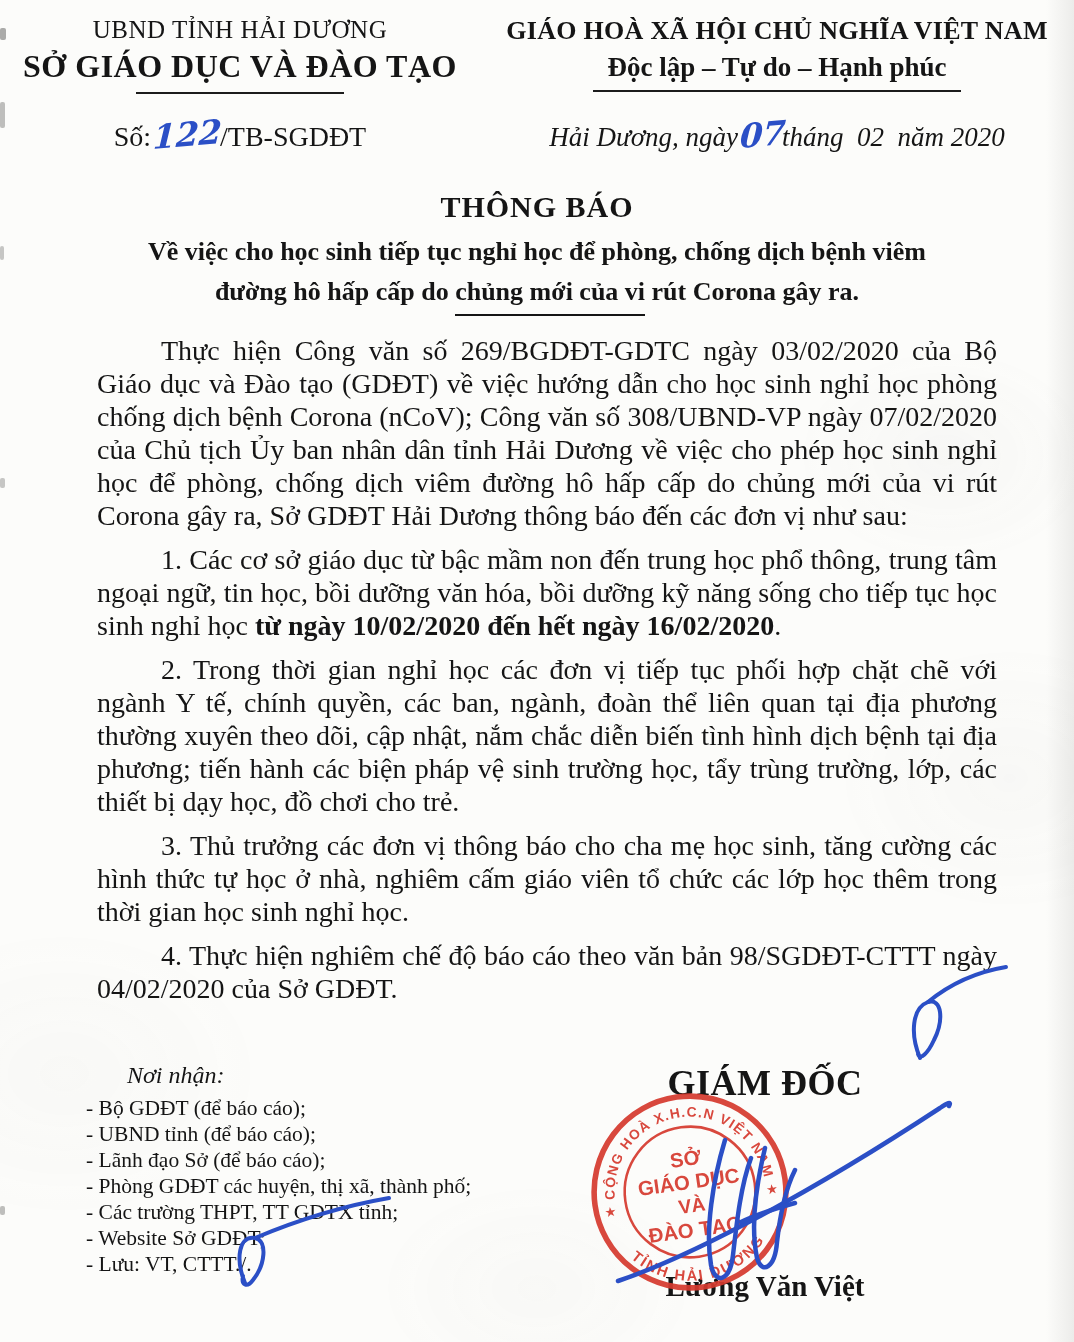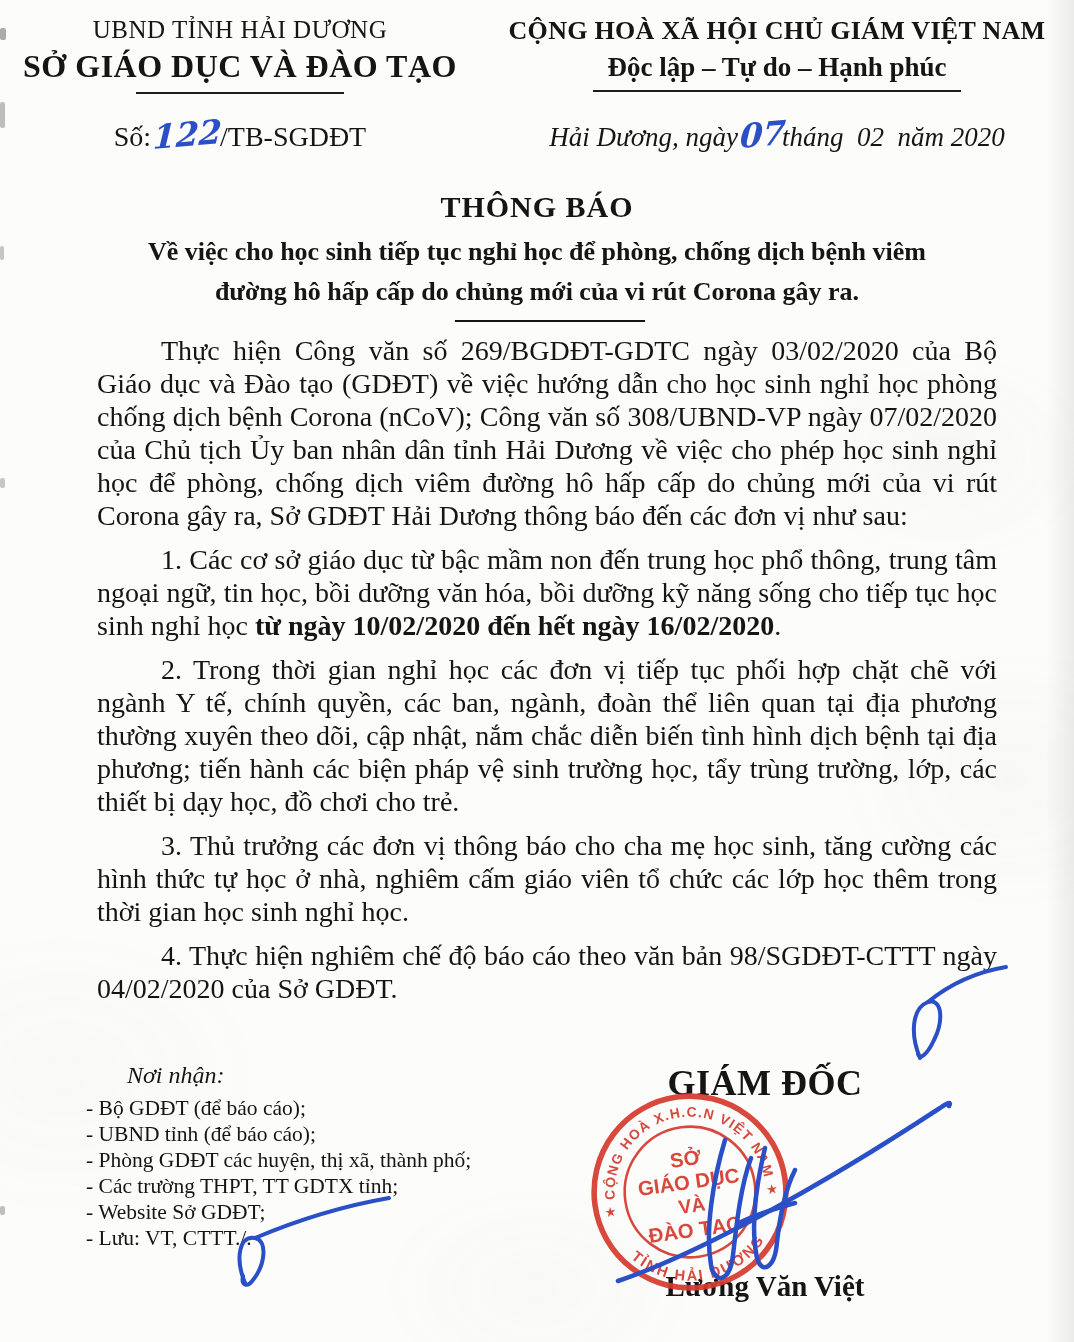--- a/index.html
+++ b/index.html
@@ -26,21 +26,21 @@
     display:inline-block;color:#2b4fc6;font-style:italic;font-weight:600;
     font-family:"DejaVu Serif",serif;font-size:33px;line-height:1;
     transform:rotate(-5deg) skewX(-8deg);
   }
   .hand-num{margin:0 -2px 0 2px;}
   .hand-day{margin:0 -4px 0 2px;}
   
   .titleblock{position:absolute;top:190px;left:0;width:100%;text-align:center;}
   .doc-heading{font-size:30px;font-weight:bold;letter-spacing:1px;}
   .subtitle{font-size:26px;font-weight:bold;line-height:40px;margin-top:8px;}
-  .u{border-bottom:2.5px solid #151515;padding-bottom:14px;margin-top:23px;}
+  .u{border-bottom:2.5px solid #151515;padding-bottom:8px;margin-top:23px;}
   
   .bodytext{
     position:absolute;top:334px;left:86px;width:900px;
     font-size:28px;line-height:33px;text-align:justify;margin-left:11px;
   }
   .bodytext p{margin:0 0 11px 0;text-indent:64px;}
   
   .recipients{position:absolute;left:86px;top:1062px;width:470px;}
   .recip-head{font-size:24px;font-weight:normal;font-style:italic;margin-bottom:6px;margin-left:41px;}
   .recip-line{font-size:21.5px;line-height:26px;}
@@ -79,21 +79,21 @@
   <div class="speck" style="left:0;top:1206px;width:5px;height:9px;opacity:.35"></div>
 
   <div class="header">
     <div class="hcol left">
       <div class="org1">UBND TỈNH HẢI DƯƠNG</div>
       <div class="org2">SỞ GIÁO DỤC VÀ ĐÀO TẠO</div>
       <div class="rule rule-left"></div>
       <div class="docnum"><span>Số:</span><span class="hand hand-num">122</span><span>/TB-SGDĐT</span></div>
     </div>
     <div class="hcol right">
-      <div class="nat1">CỘNG HOÀ XÃ HỘI CHỦ GIÁM VIỆT NAM</div>
+      <div class="nat1">GIÁO HOÀ XÃ HỘI CHỦ NGHĨA VIỆT NAM</div>
       <div class="nat2">Độc lập – Tự do – Hạnh phúc</div>
       <div class="rule rule-right"></div>
       <div class="dateline"><span>Hải Dương, ngày</span><span class="hand hand-day">07</span><span>tháng  02  năm 2020</span></div>
     </div>
   </div>
 
   <div class="titleblock">
     <div class="doc-heading">THÔNG BÁO</div>
     <div class="subtitle">
       <div>Về việc cho học sinh tiếp tục nghỉ học để phòng, chống dịch bệnh viêm</div>
@@ -106,20 +106,21 @@
     <p><span>1. Các cơ sở giáo dục từ bậc mầm non đến trung học phổ thông, trung tâm ngoại ngữ, tin học, bồi dưỡng văn hóa, bồi dưỡng kỹ năng sống cho tiếp tục học sinh nghỉ học </span><b>từ ngày 10/02/2020 đến hết ngày 16/02/2020</b><span>.</span></p>
     <p>2. Trong thời gian nghỉ học các đơn vị tiếp tục phối hợp chặt chẽ với ngành Y tế, chính quyền, các ban, ngành, đoàn thể liên quan tại địa phương thường xuyên theo dõi, cập nhật, nắm chắc diễn biến tình hình dịch bệnh tại địa phương; tiến hành các biện pháp vệ sinh trường học, tẩy trùng trường, lớp, các thiết bị dạy học, đồ chơi cho trẻ.</p>
     <p>3. Thủ trưởng các đơn vị thông báo cho cha mẹ học sinh, tăng cường các hình thức tự học ở nhà, nghiêm cấm giáo viên tổ chức các lớp học thêm trong thời gian học sinh nghỉ học.</p>
     <p>4. Thực hiện nghiêm chế độ báo cáo theo văn bản 98/SGDĐT-CTTT ngày 04/02/2020 của Sở GDĐT.</p>
   </div>
 
   <div class="recipients">
     <div class="recip-head">Nơi nhận:</div>
     <div class="recip-line">- Bộ GDĐT (để báo cáo);</div>
     <div class="recip-line">- UBND tỉnh (để báo cáo);</div>
+    <div class="recip-line">- Lãnh đạo Sở (để báo cáo);</div>
     <div class="recip-line">- Phòng GDĐT các huyện, thị xã, thành phố;</div>
     <div class="recip-line">- Các trường THPT, TT GDTX tỉnh;</div>
     <div class="recip-line">- Website Sở GDĐT;</div>
     <div class="recip-line">-  Lưu: VT, CTTT./.</div>
   </div>
 
   <div class="sign-title">GIÁM ĐỐC</div>
   <div class="sign-name">Lương Văn Việt</div>
 
   <svg class="stamp-svg" viewBox="-100 -100 200 200">

